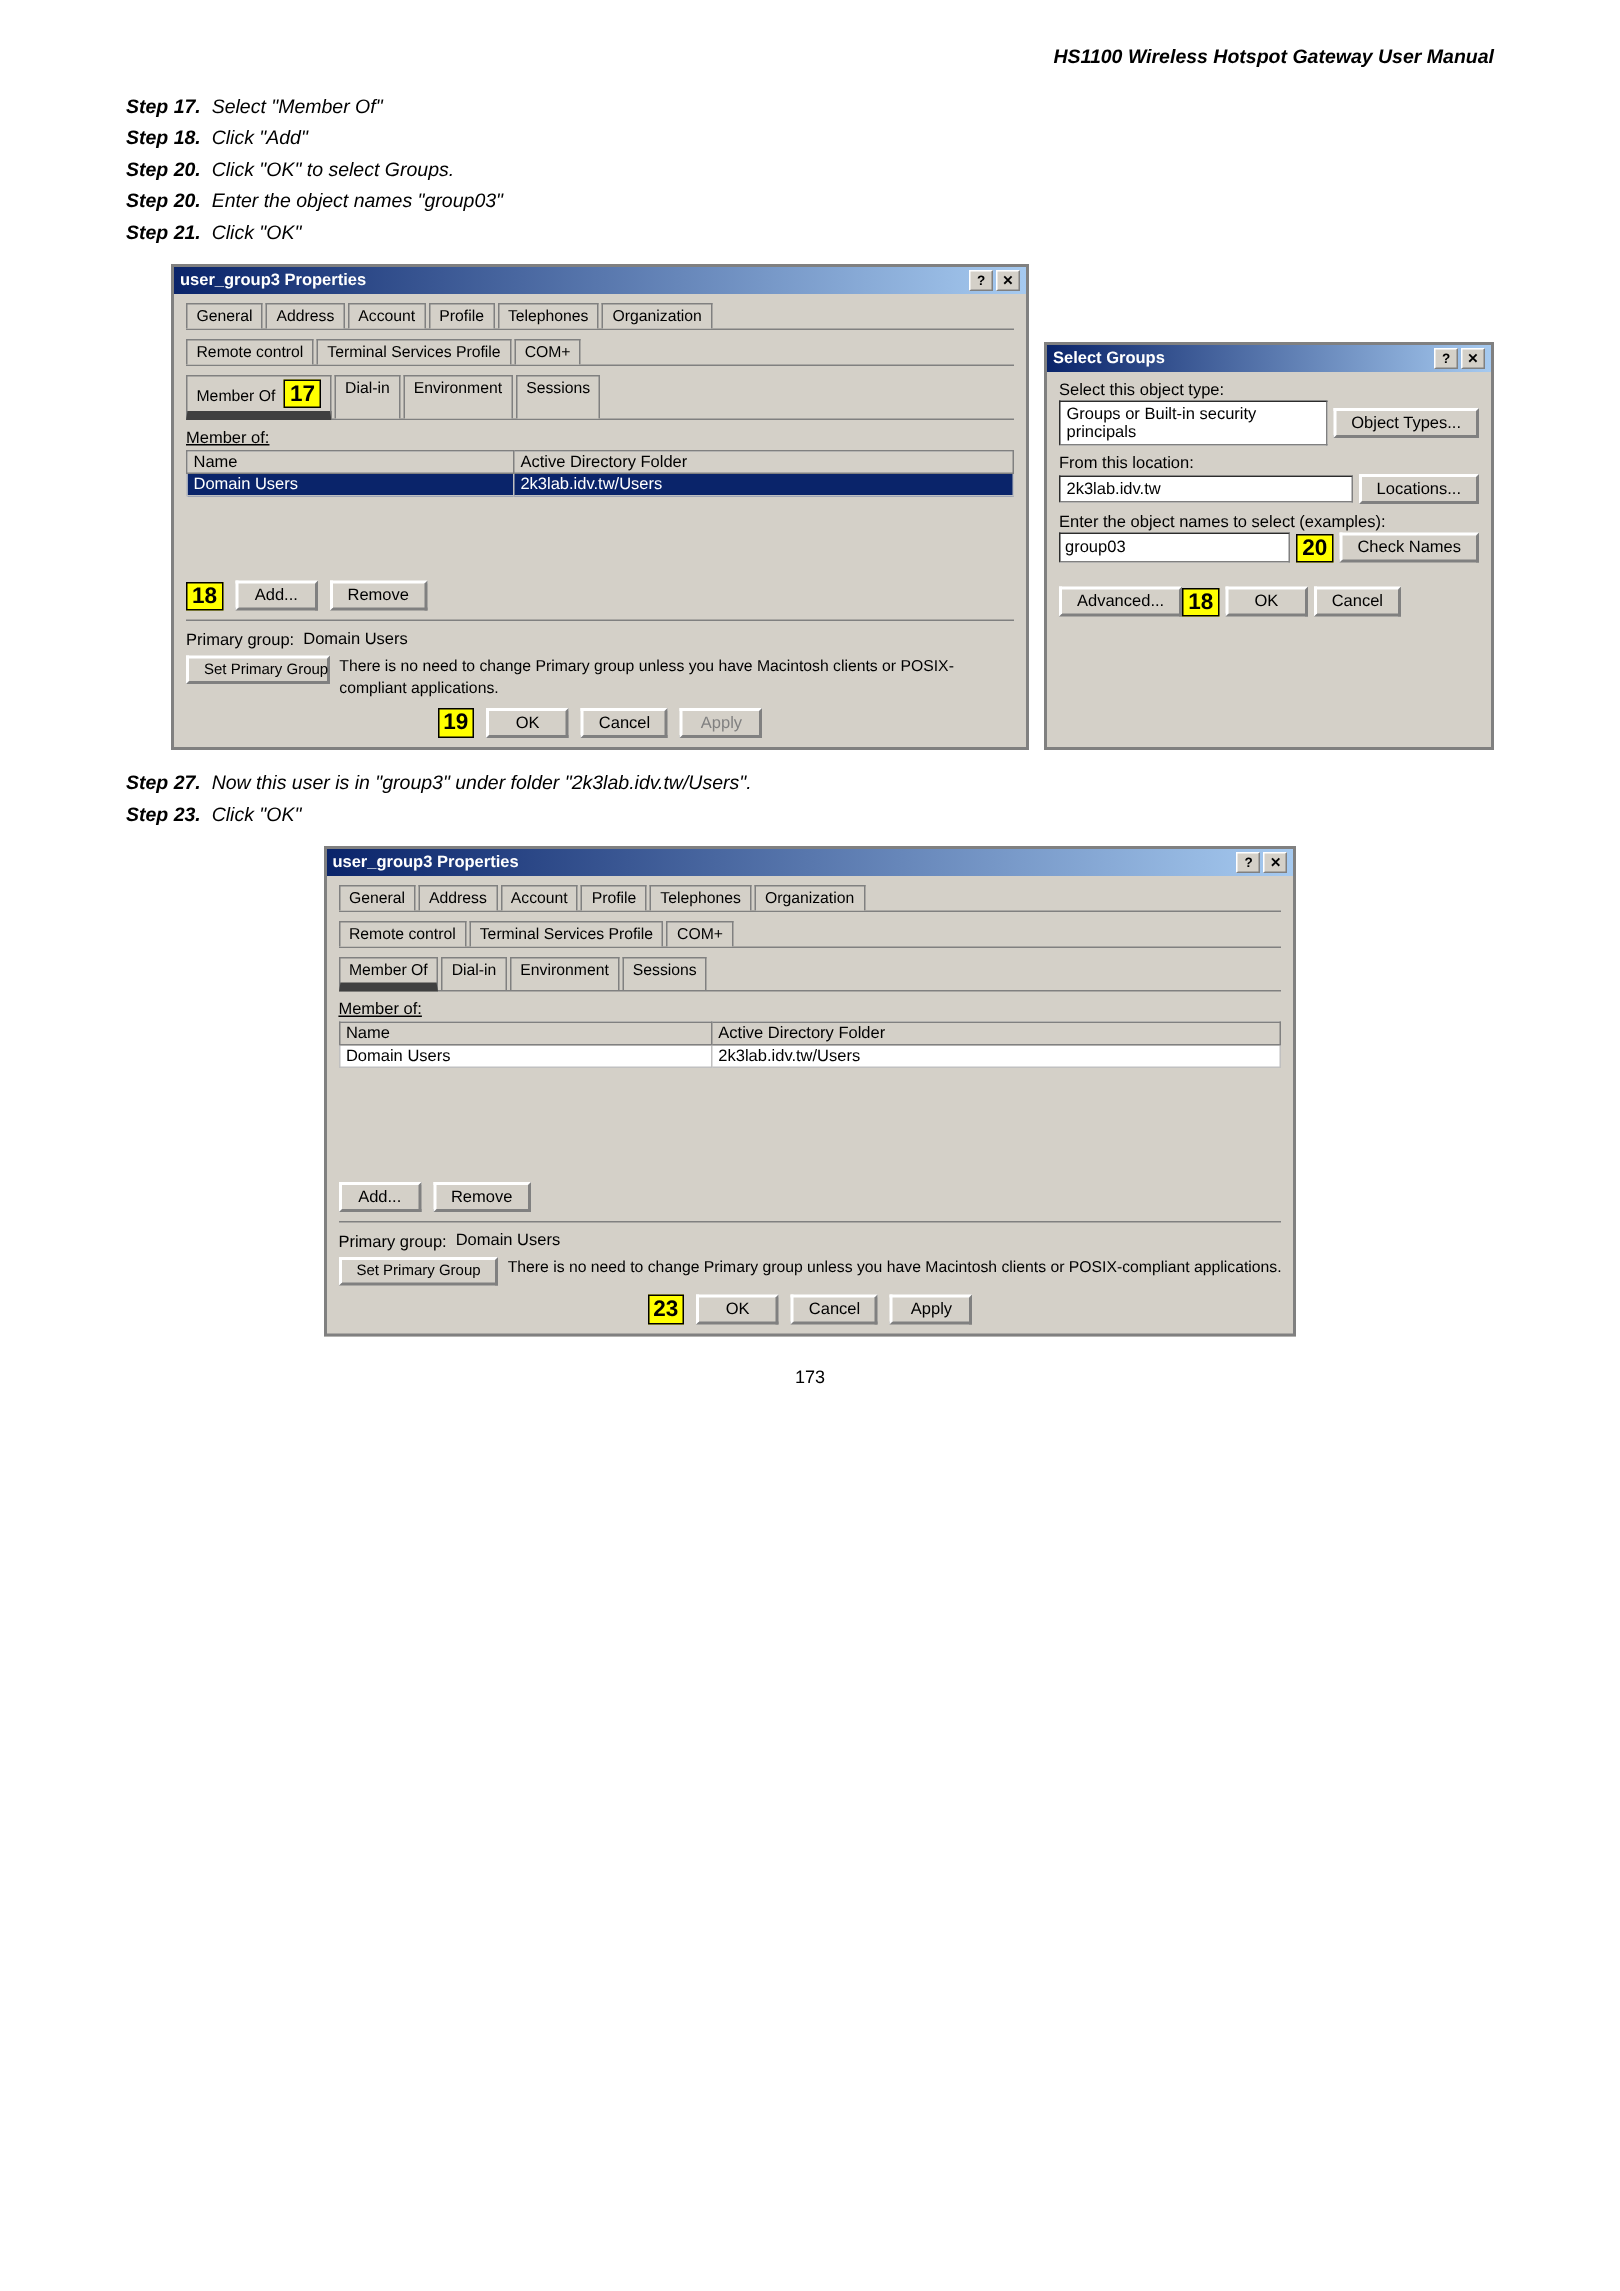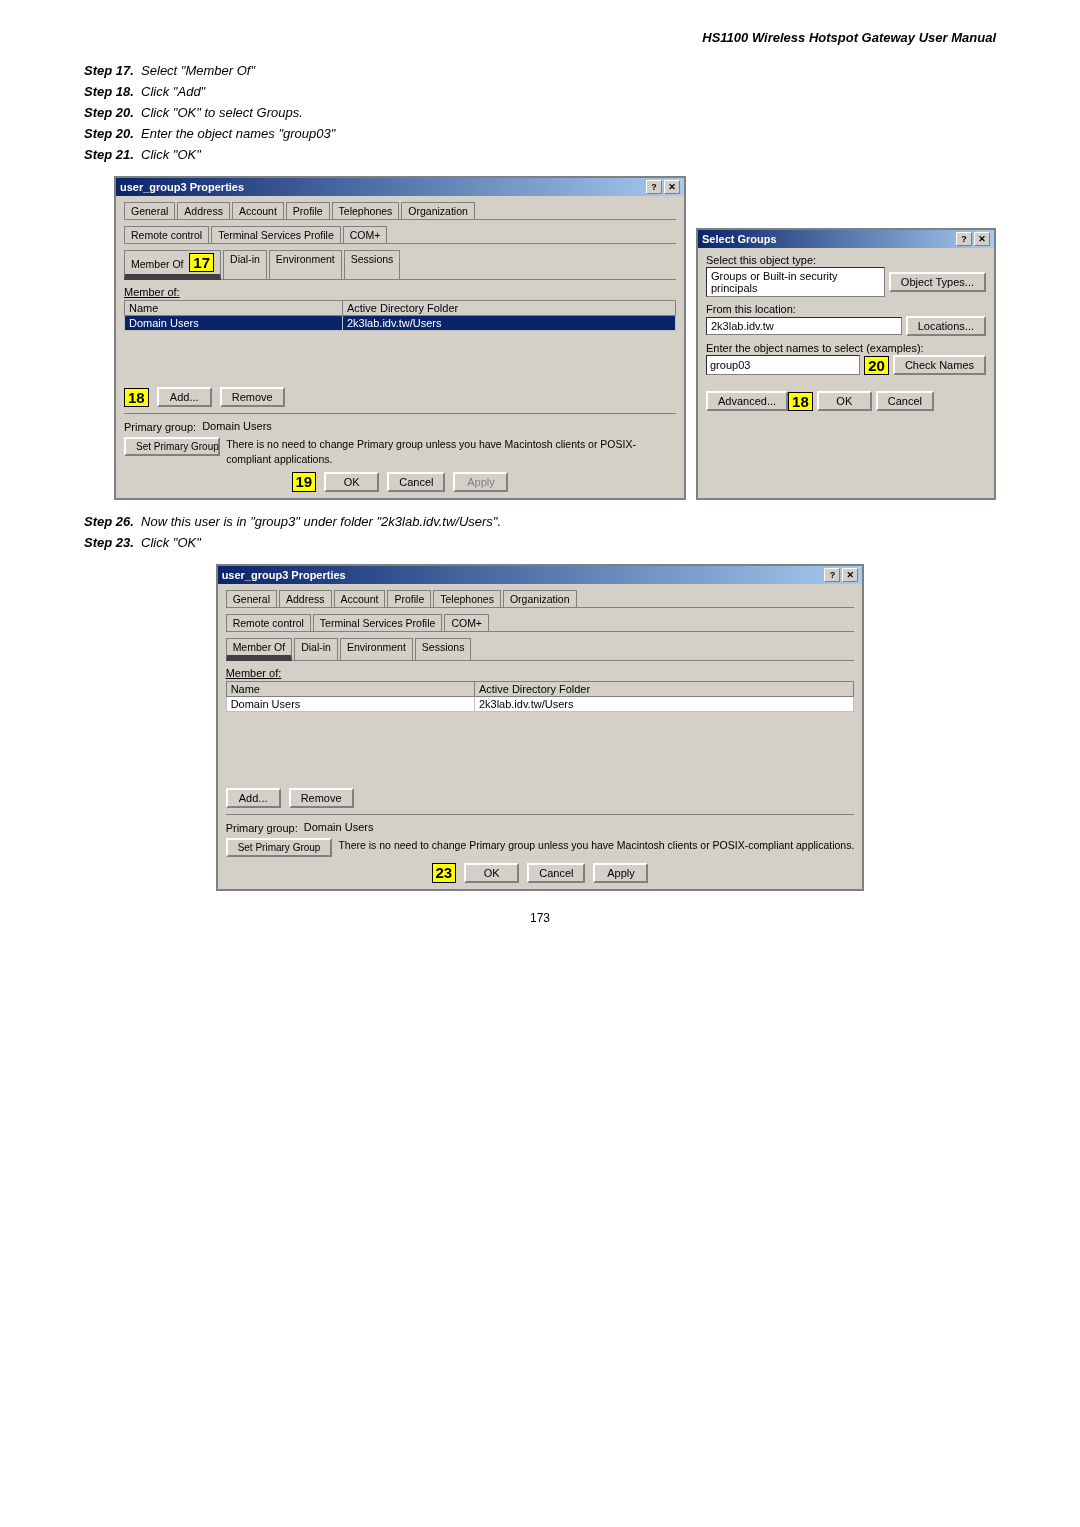--- a/index.html
+++ b/index.html
@@ -336,21 +336,21 @@
             <button class="win-button">OK</button>
             <button class="win-button">Cancel</button>
           </div>
         </div>
       </div>
     </div>
 
   </div>
 
   <div class="step-line">
-    <em><span class="step-num">Step 26.</span>&nbsp;&nbsp;<span>Now this user is in "group3" under folder "2k3lab.idv.tw/Users".</span></em>
+    <em><span class="step-num">Step 27.</span>&nbsp;&nbsp;<span>Now this user is in "group3" under folder "2k3lab.idv.tw/Users".</span></em>
   </div>
   <div class="step-line">
     <em><span class="step-num">Step 23.</span>&nbsp;&nbsp;<span>Click "OK"</span></em>
   </div>
 
   <div class="dialog-wrapper-bottom">
     <div class="win-dialog" style="min-width:420px;">
       <div class="win-titlebar">
         <span>user_group3 Properties</span>
         <div class="win-titlebar-btns">

